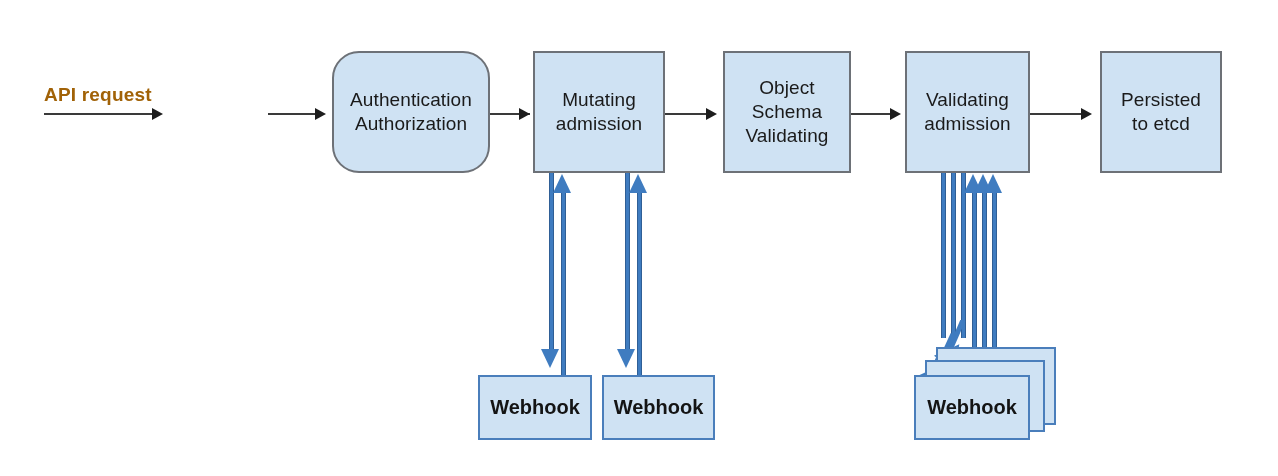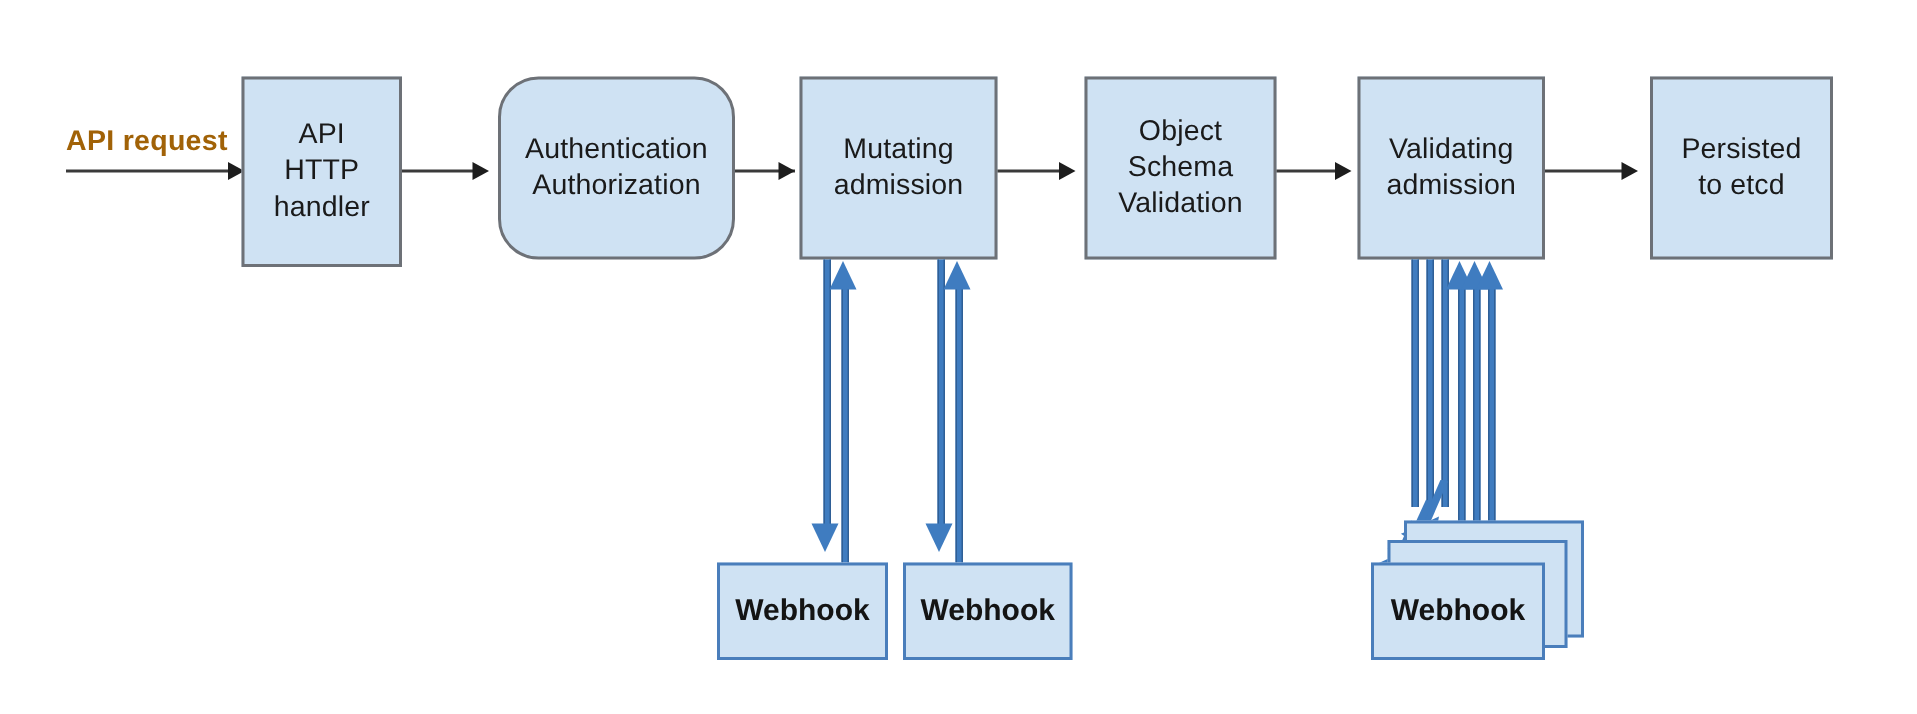--- a/index.html
+++ b/index.html
@@ -91,25 +91,20 @@
 </style>
 </head>
 <body>
 
 <div id="stage">
 
   <div class="entry-label" style="left:44px;top:84px;">API request</div>
   <div class="conn" style="left:44px;top:113px;width:110px;"></div>
   <div class="conn-head" style="left:152px;top:108px;"></div>
 
-  <div class="node" style="left:161px;top:51px;width:107px;height:127px;">
-    <span>API
-HTTP
-handler</span>
-  </div>
 
   <div class="conn" style="left:268px;top:113px;width:49px;"></div>
   <div class="conn-head" style="left:315px;top:108px;"></div>
 
   <div class="node" style="left:332px;top:51px;width:158px;height:122px;border-radius:27px;">
     <span>Authentication
 Authorization</span>
   </div>
 
   <div class="conn" style="left:490px;top:113px;width:40px;"></div>
@@ -119,21 +114,21 @@
     <span>Mutating
 admission</span>
   </div>
 
   <div class="conn" style="left:665px;top:113px;width:48px;"></div>
   <div class="conn-head" style="left:706px;top:108px;"></div>
 
   <div class="node" style="left:723px;top:51px;width:128px;height:122px;">
     <span>Object
 Schema
-Validation</span>
+Validating</span>
   </div>
 
   <div class="conn" style="left:851px;top:113px;width:45px;"></div>
   <div class="conn-head" style="left:890px;top:108px;"></div>
 
   <div class="node" style="left:905px;top:51px;width:125px;height:122px;">
     <span>Validating
 admission</span>
   </div>
 

